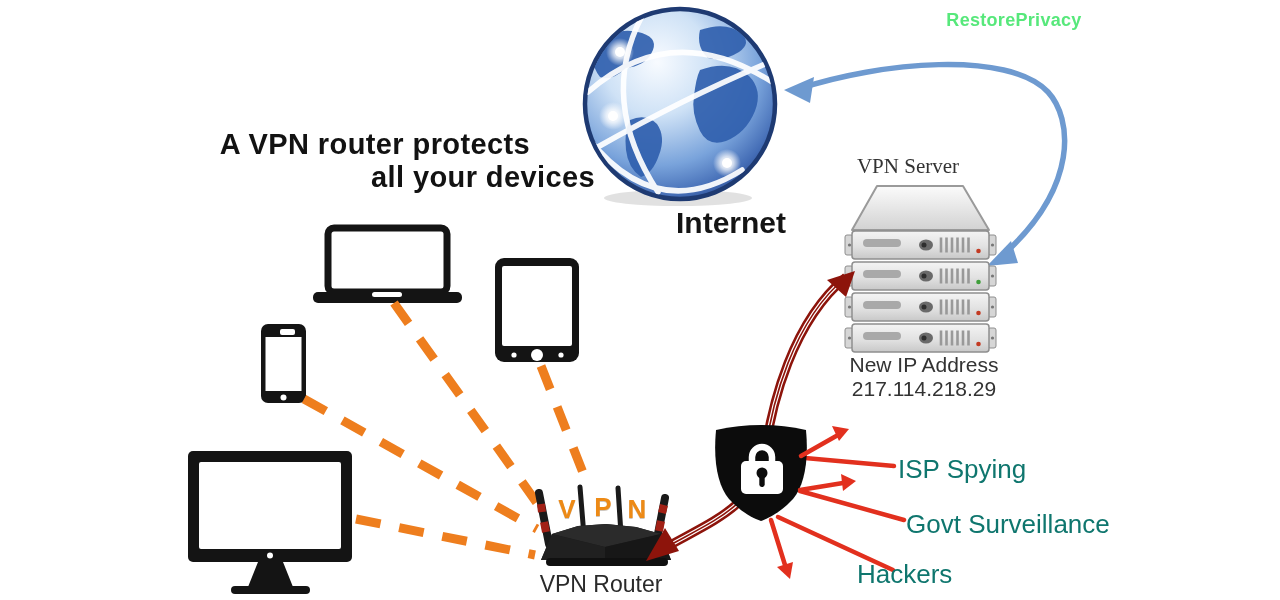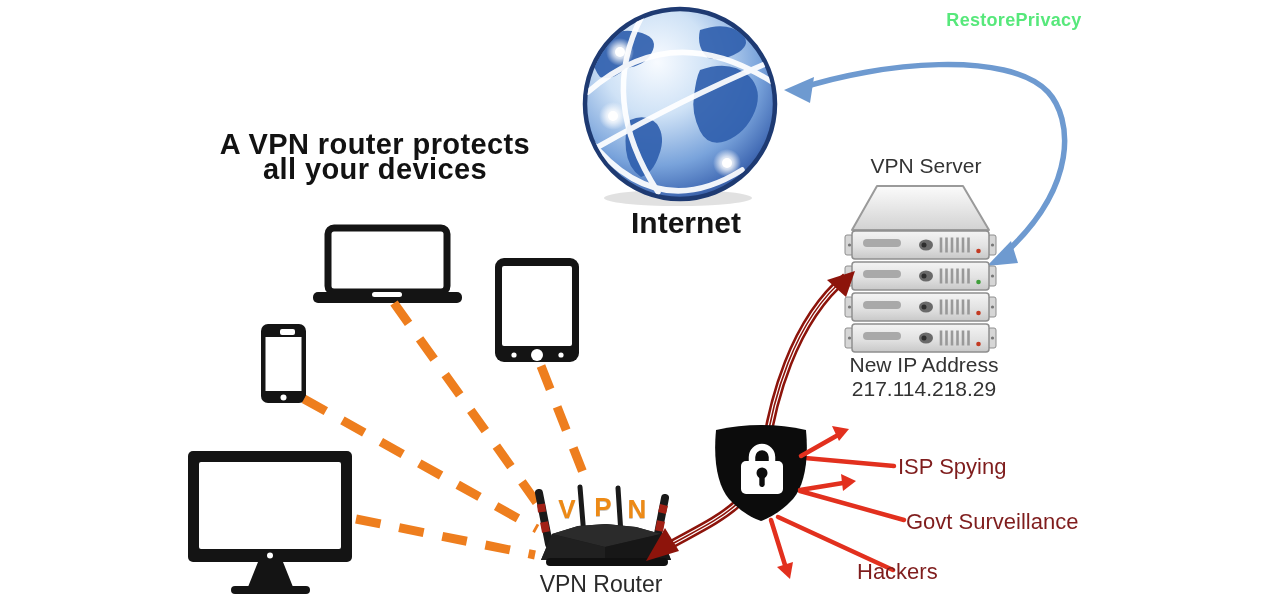--- a/index.html
+++ b/index.html
@@ -5,21 +5,21 @@
   html,body{margin:0;padding:0;background:#fff;}
   .stage{position:relative;width:1116px;height:600px;background:#ffffff;overflow:hidden;
          font-family:"Liberation Sans", sans-serif;padding-left:34px;}
   .stage svg{position:absolute;left:0;top:0;}
   .txt{position:absolute;color:#383838;white-space:nowrap;}
   .center{text-align:center;}
   .brand{font-size:18px;font-weight:800;color:#57e87b;letter-spacing:.3px;}
   .title{font-size:29px;font-weight:800;color:#121212;letter-spacing:.4px;}
   .internet{font-size:30px;font-weight:800;color:#141414;}
   .lbl{font-size:21px;color:#333;}
-  .threat{font-size:22px;color:#7f1d1d;}
+  .threat{font-size:26px;color:#0f766e;}
   .routerlbl{font-size:23px;color:#2a2a2a;}
   .vpnletter{font-size:26px;font-weight:700;color:#ed8a16;width:26px;text-align:center;
              text-shadow:0 1px 0 rgba(60,30,0,.25);}
 </style>
 </head>
 <body>
 
 <div class="stage">
 
 <svg width="1280" height="600" viewBox="0 0 1280 600">
@@ -247,25 +247,25 @@
     <g>
       <path d="M771,520 L785,565" fill="none"></path>
           <polygon points="790,579 777,567 793,562" stroke="none"></polygon>
     </g>
   </g>
 </svg>
 
 <div class="txt brand center" style="left:930px;top:10px;width:168px;">RestorePrivacy</div>
 
 <div class="txt title center" style="left:155px;top:116px;width:440px;margin-top:12px;">A VPN router protects</div>
-<div class="txt title center" style="left:155px;top:153px;width:440px;">all your devices</div>
-
-<div class="txt internet center" style="left:586px;top:206px;width:200px;">Internet</div>
-
-<div class="txt lbl center" style="left:826px;top:154px;width:200px;">VPN Server</div>
+<div class="txt title center" style="left:155px;top:161px;width:440px;text-align:right;">all your devices</div>
+
+<div class="txt internet center" style="left:586px;top:206px;width:200px;text-align:right;">Internet</div>
+
+<div class="txt lbl center" style="left:808px;top:154px;width:200px;font-family:Liberation Serif, serif;">VPN Server</div>
 <div class="txt lbl center" style="left:824px;top:353px;width:200px;">New IP Address</div>
 <div class="txt lbl center" style="left:824px;top:377px;width:200px;text-align:center;">217.114.218.29</div>
 
 <div class="txt threat" style="left:898px;top:454px;">ISP Spying</div>
 <div class="txt threat" style="left:906px;top:509px;">Govt Surveillance</div>
 <div class="txt threat" style="left:857px;top:559px;">Hackers</div>
 
 <div class="txt vpnletter" style="left:554px;top:494px;">V</div>
 <div class="txt vpnletter" style="left:590px;top:492px;">P</div>
 <div class="txt vpnletter" style="left:624px;top:494px;">N</div>

